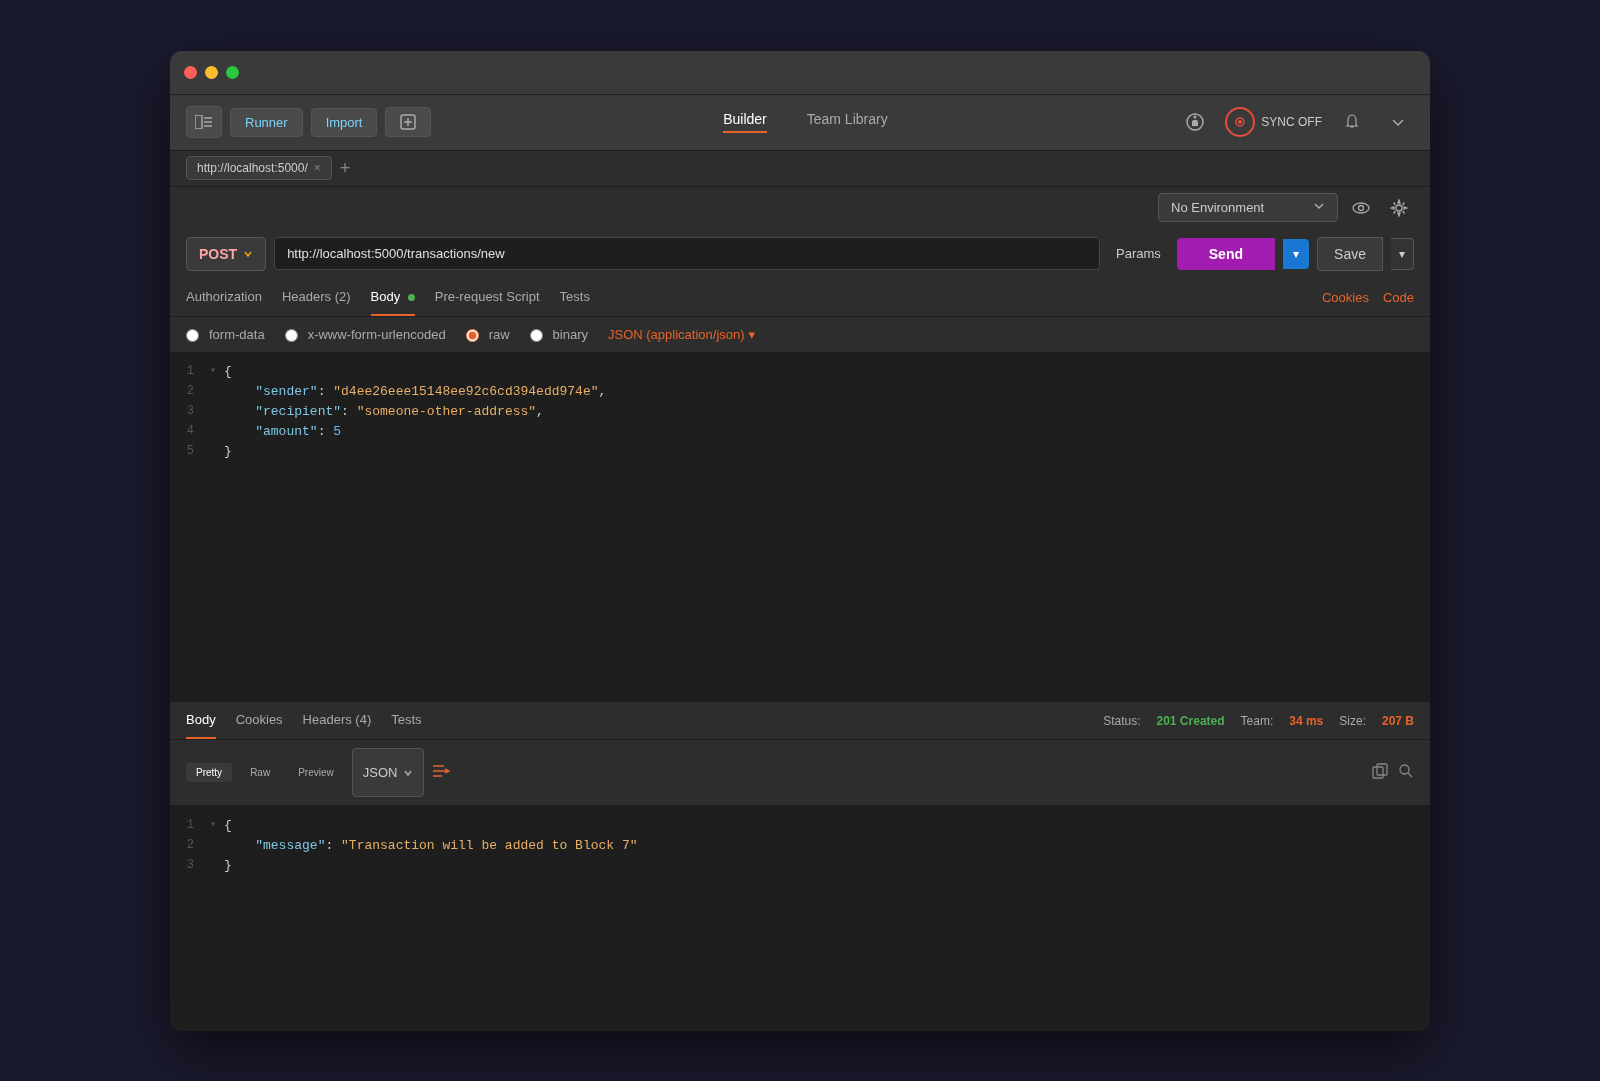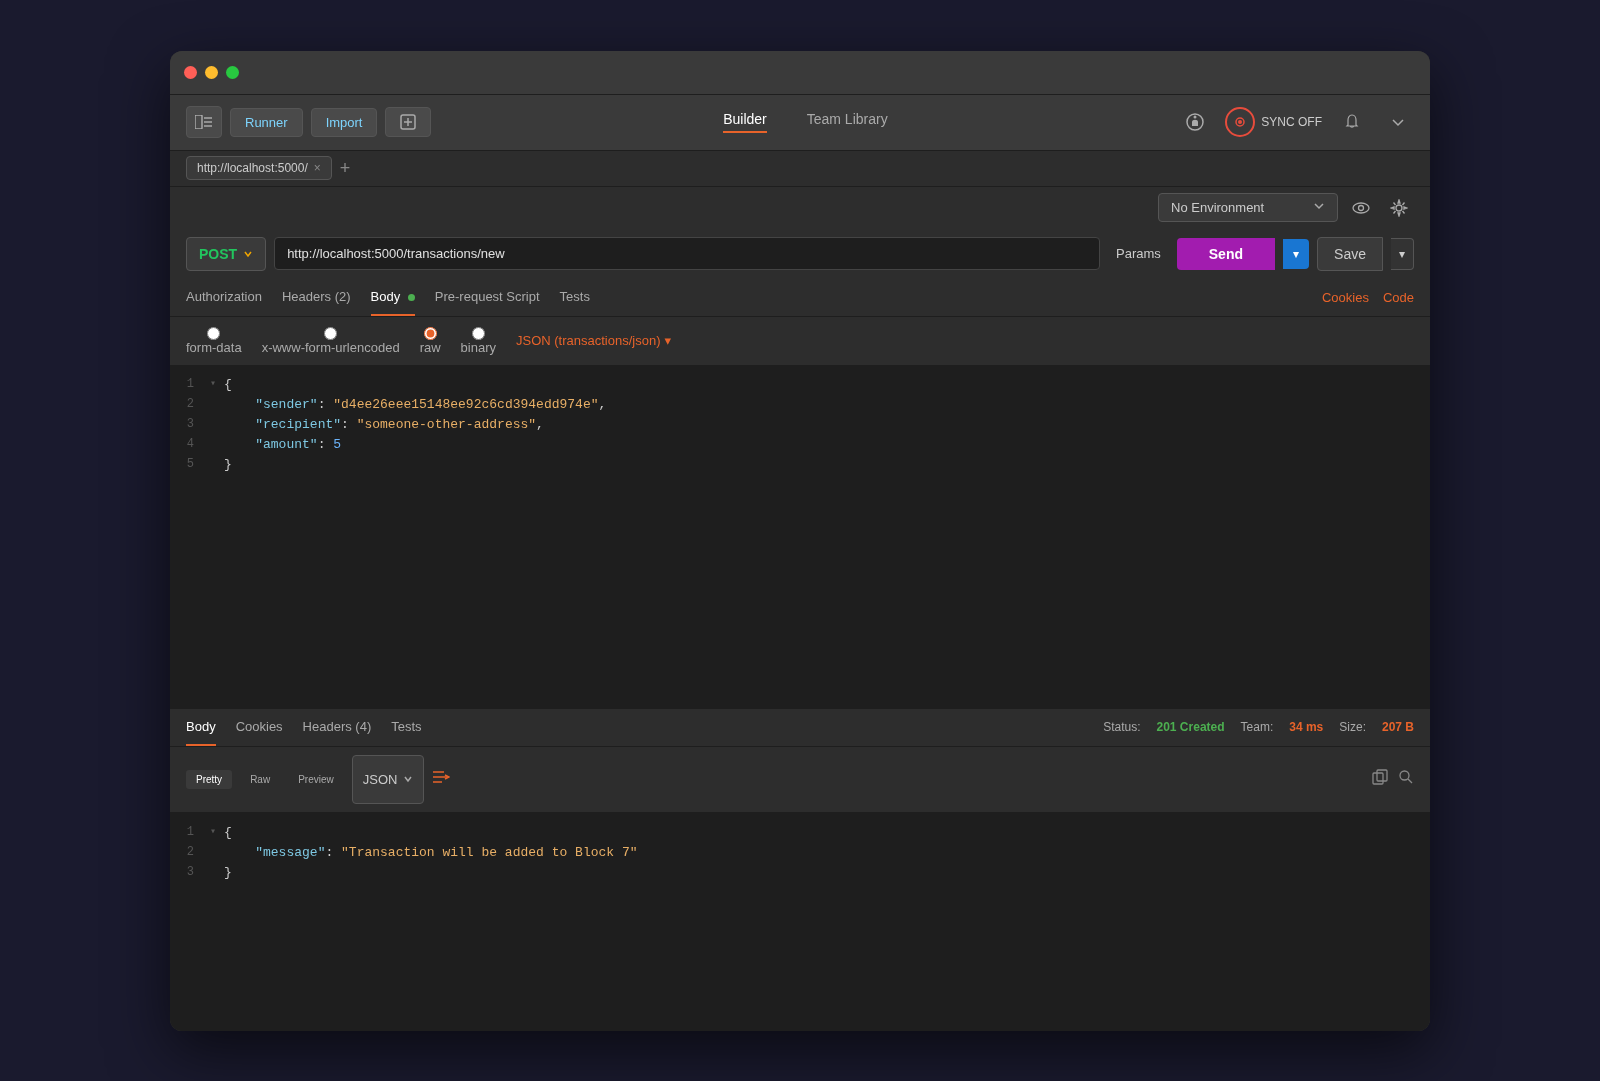--- a/index.html
+++ b/index.html
@@ -213,21 +213,21 @@
       display: flex;
       align-items: center;
       padding: 8px 16px;
       gap: 8px;
       background: #2d2d2d;
       flex-shrink: 0;
     }
     .method-btn {
       background: #3a3a3a;
       border: 1px solid #555;
-      color: #22c55e;
+      color: #fca5a5;
       padding: 8px 12px;
       border-radius: 4px;
       font-size: 14px;
       font-weight: bold;
       cursor: pointer;
       display: flex;
       align-items: center;
       gap: 6px;
     }
     .url-input {
@@ -329,26 +329,25 @@
     .body-options {
       display: flex;
       align-items: center;
       padding: 10px 16px;
       gap: 20px;
       background: #2d2d2d;
       flex-shrink: 0;
     }
     .radio-opt {
       display: flex;
-      align-items: center;
-      gap: 0;
+      align-items: flex-end;
+      gap: 10px;
       color: #aaa;
       font-size: 13px;
       cursor: pointer;
-      flex-direction: column;
     }
     .radio-opt input[type="radio"] { cursor: pointer; }
     .json-type {
       color: #e8632a;
       font-size: 13px;
       cursor: pointer;
       display: flex;
       align-items: center;
       gap: 4px;
     }
@@ -638,21 +637,21 @@
     </label>
     <label class="radio-opt">
       <input type="radio" name="bodytype" checked="" style="accent-color: rgb(232, 99, 42);">
       <span>raw</span>
     </label>
     <label class="radio-opt">
       <input type="radio" name="bodytype" style="">
       <span>binary</span>
     </label>
     <div class="json-type">
-      <span>JSON (transactions/json)</span>
+      <span>JSON (application/json)</span>
       <span>▾</span>
     </div>
   </div>
 
   <div class="code-editor" id="req-editor">
     <div class="code-line">
       <span class="line-num">1</span>
       <span class="line-expand">▾</span>
       <span class="line-content punc">{</span>
     </div>

